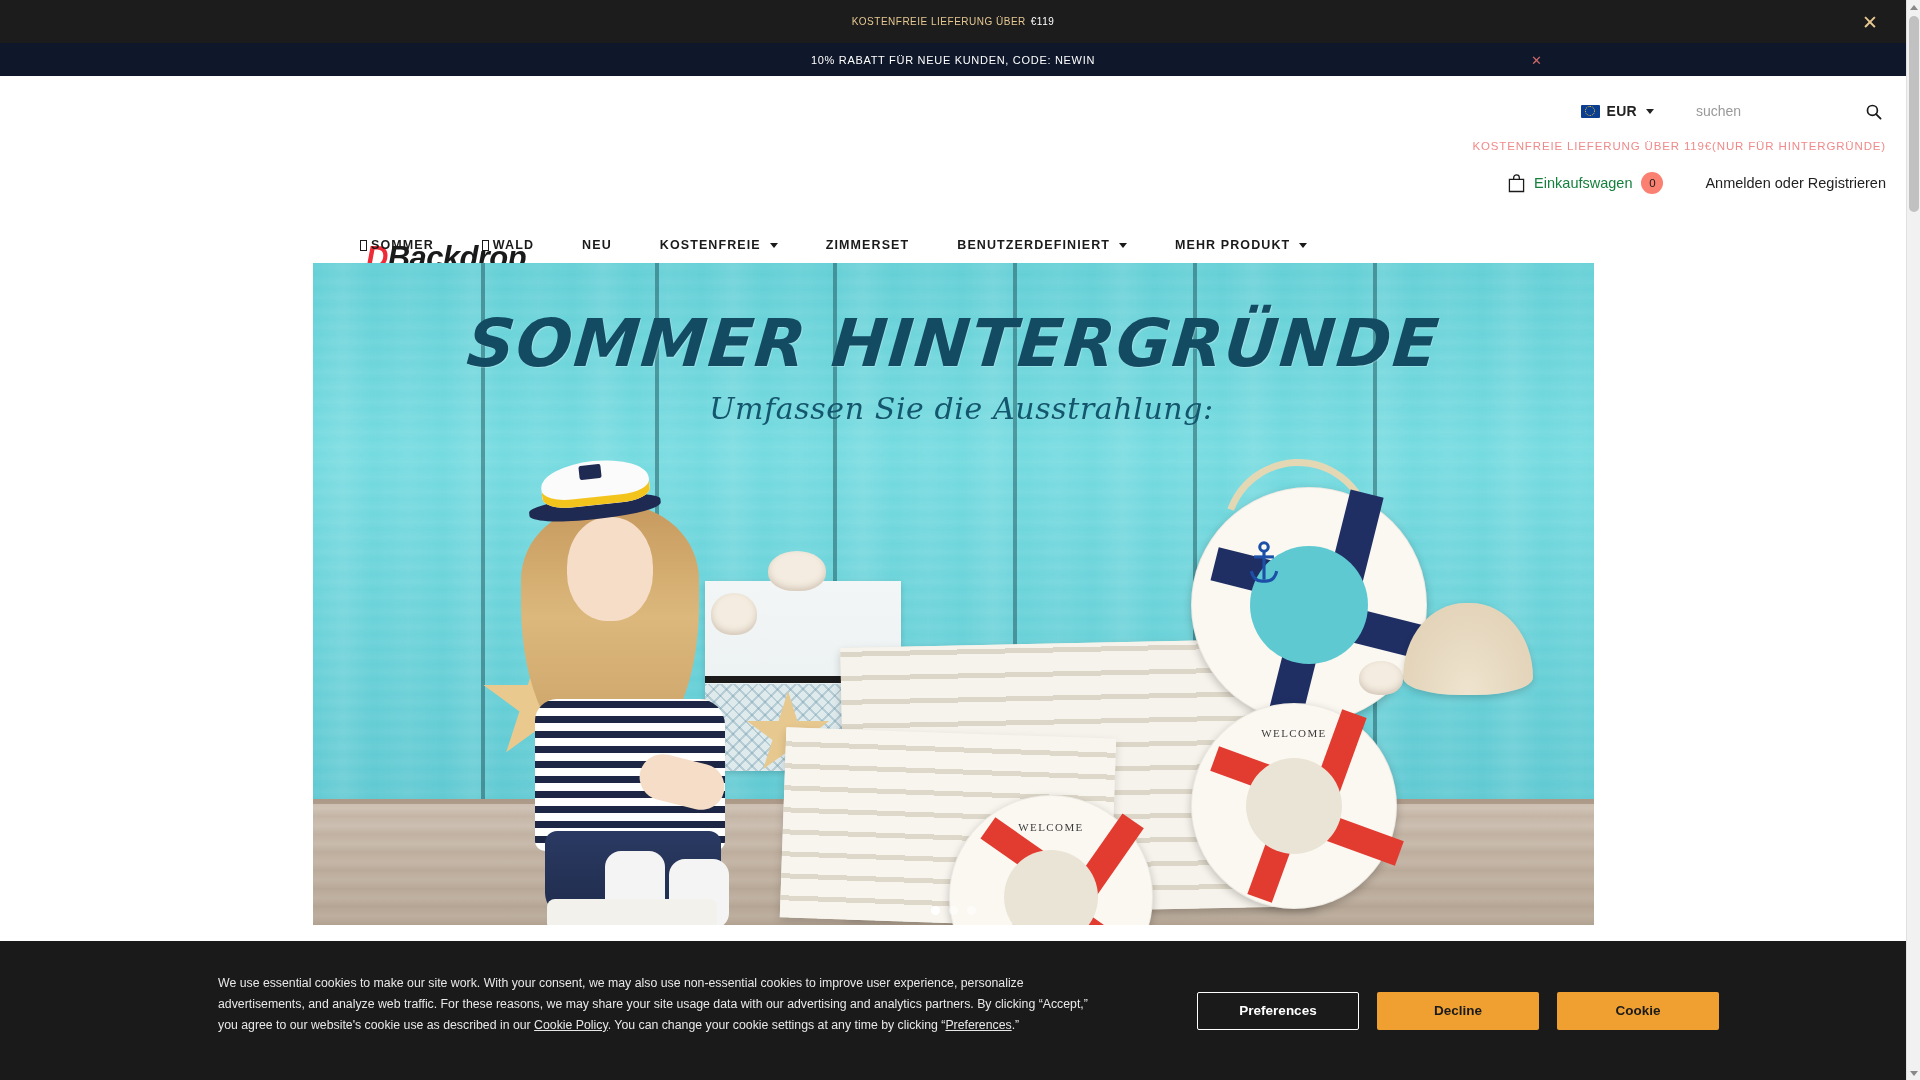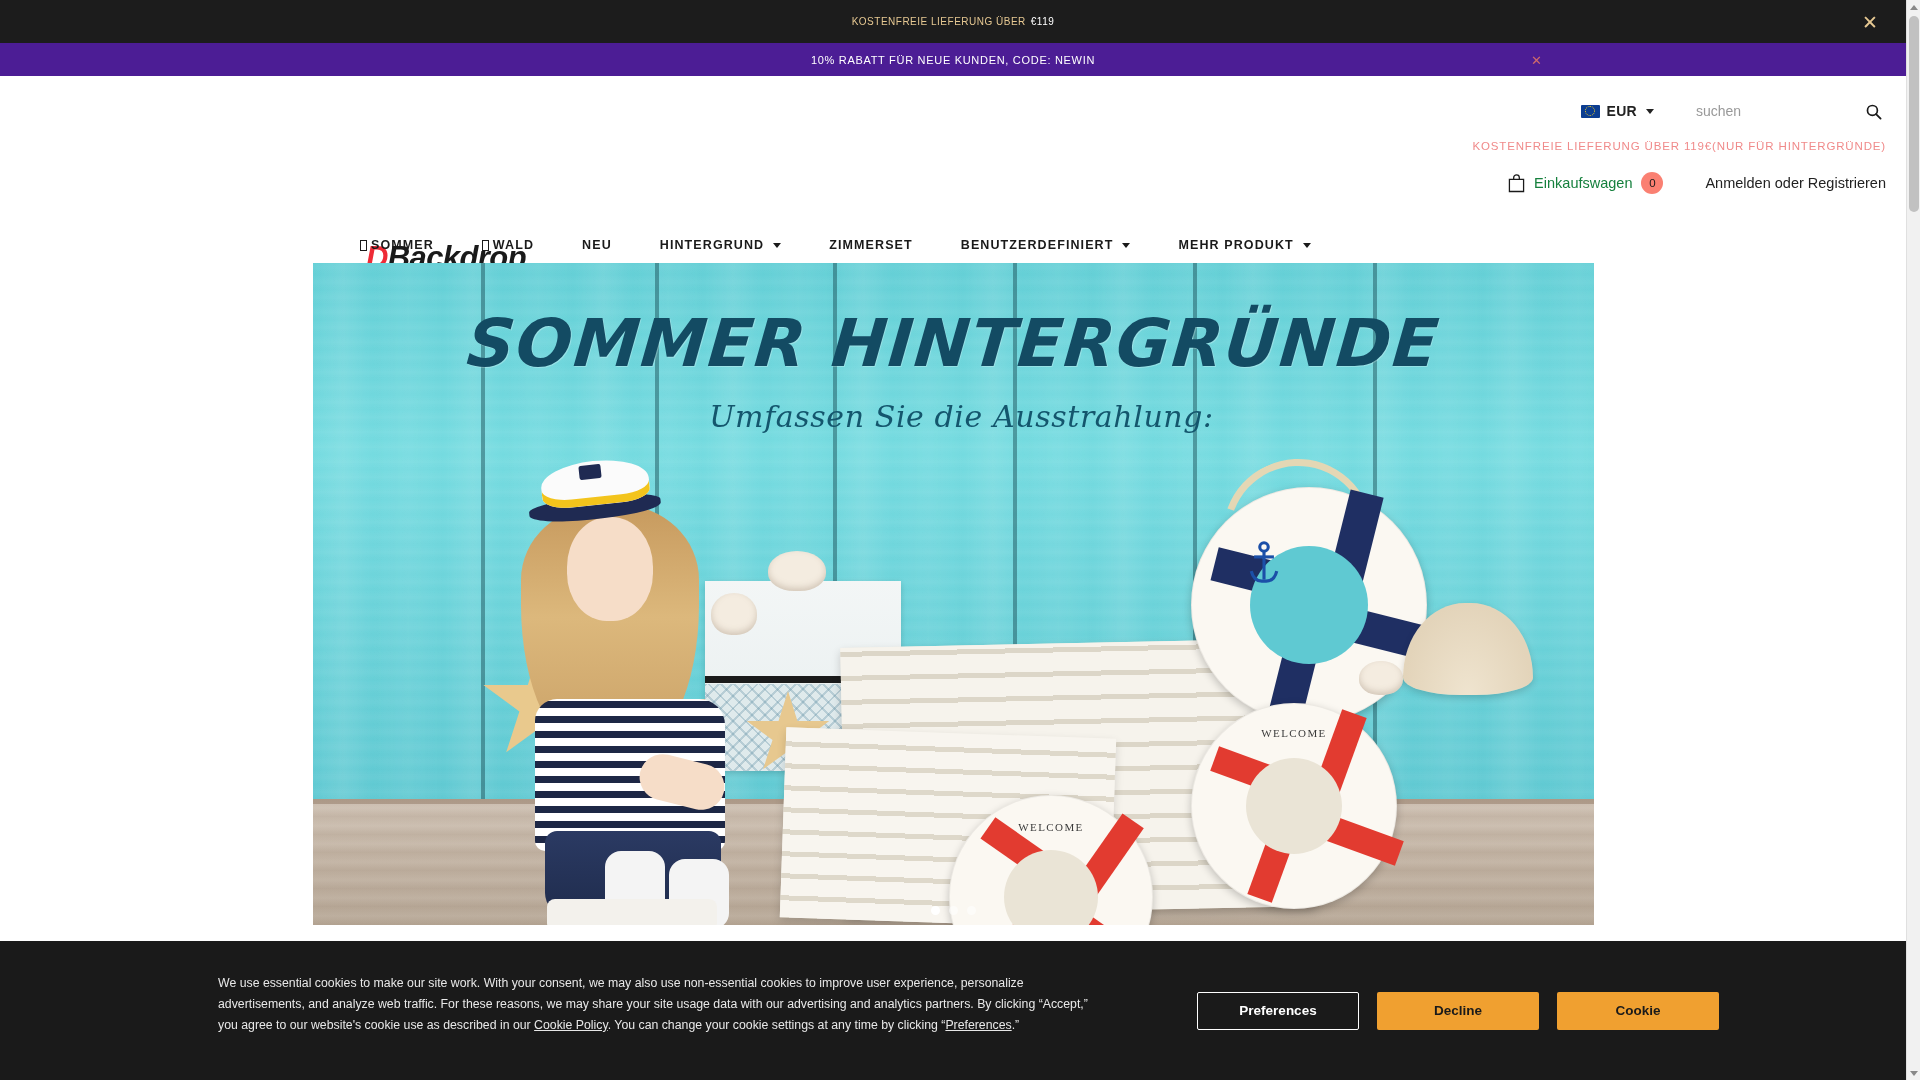--- a/index.html
+++ b/index.html
@@ -25,21 +25,21 @@
   .promo1-text .amt { color: #ffffff; margin-left: 5px; }
   .promo1-close {
     position: absolute; right: 28px; top: 50%; transform: translateY(-50%);
     color: #e6c892; font-size: 19px; line-height: 1; cursor: pointer;
     font-family: "Liberation Sans", sans-serif; font-weight: 300;
   }
 
   
   .promo-bar-2 {
     position: absolute; left: 0; top: 43px; width: 1906px; height: 33px;
-    background: #4c1d95;
+    background: #0f172a;
     display: flex; align-items: center; justify-content: center;
   }
   .promo2-text {
     color: #ffffff; font-size: 11px; letter-spacing: .7px; font-weight: 400;
   }
   .promo2-close {
     position: absolute; left: 1531px; top: 50%; transform: translateY(-50%);
     color: #d06a6a; font-size: 13px; line-height: 1; cursor: pointer;
   }
 
@@ -181,21 +181,21 @@
     color: #134b63; letter-spacing: 1.5px;
     transform: skewX(-5deg);
     text-shadow: 1px 1px 0 rgba(255,255,255,.25);
   }
   .hero-sub1, .hero-sub2 {
     position: absolute; left: 0; right: 0; text-align: center;
     font-family: "DejaVu Serif", serif;
     font-style: italic; font-size: 30px; color: #14566d;
     letter-spacing: .6px;
   }
-  .hero-sub1 { top: 136px; padding-left: 16px; }
+  .hero-sub1 { top: 128px; padding-left: 16px; }
   .hero-sub2 { top: 176px; }
 
   
   .scene { position: absolute; left: 0; top: 0; width: 100%; height: 100%; }
 
   .starfish {
     position: absolute; width: 0; height: 0; background: transparent;
   }
   .sf-shape {
     position: absolute; width: 100%; height: 100%;
@@ -441,21 +441,21 @@
     <span>SOMMER</span>
   </div>
   <div class="nav-item">
     <span class="tofu"></span>
     <span>WALD</span>
   </div>
   <div class="nav-item">
     <span>NEU</span>
   </div>
   <div class="nav-item">
-    <span>HINTERGRUND</span>
+    <span>KOSTENFREIE</span>
     <span class="nav-caret"></span>
   </div>
   <div class="nav-item">
     <span>ZIMMERSET</span>
   </div>
   <div class="nav-item">
     <span>BENUTZERDEFINIERT</span>
     <span class="nav-caret"></span>
   </div>
   <div class="nav-item">

